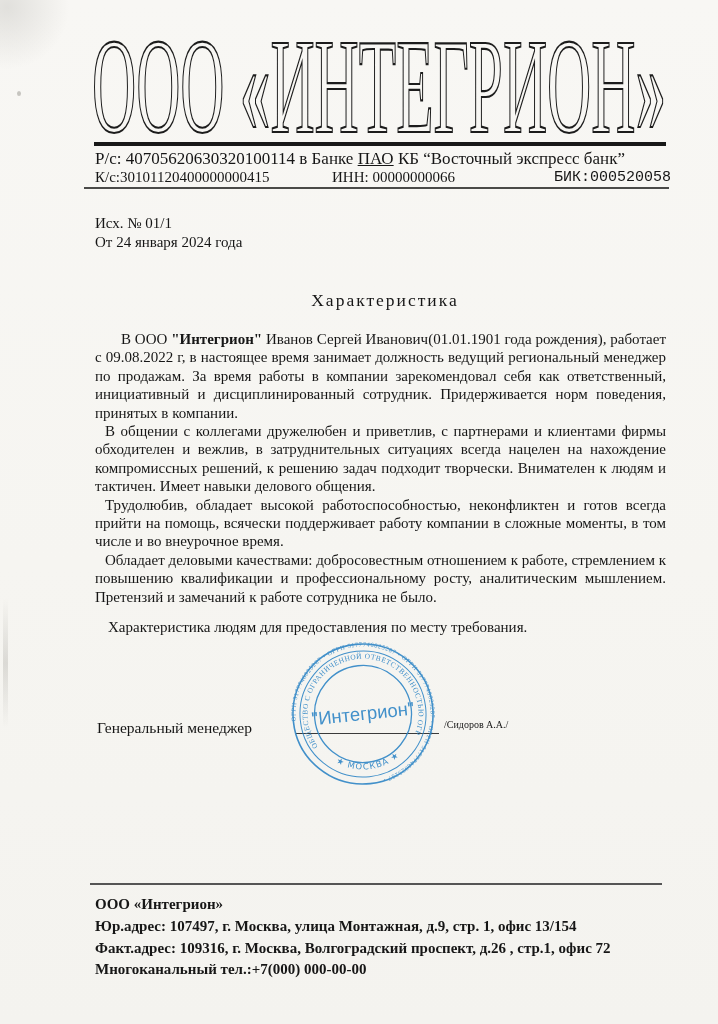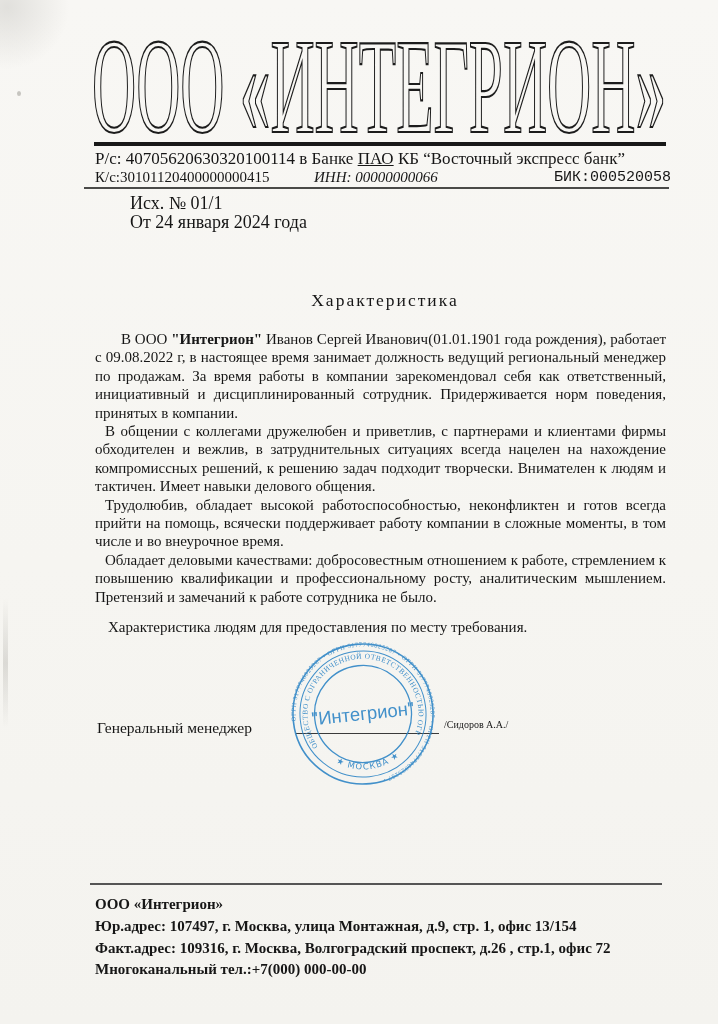--- a/index.html
+++ b/index.html
@@ -17,24 +17,24 @@
   .speck-1{position:absolute;left:17px;top:91px;width:4px;height:5px;background:#8a8880;opacity:.45;border-radius:50%;}
   .crease-left{position:absolute;left:3px;top:598px;width:5px;height:130px;
     background:linear-gradient(180deg,rgba(140,138,132,0),rgba(140,138,132,.25),rgba(140,138,132,0));}
   
   .header-svg{position:absolute;left:90px;top:34px;width:578px;height:112px;}
   .header-underline{position:absolute;left:94px;top:142px;width:572px;height:3.5px;background:#181818;}
   .bank-line1{position:absolute;left:95px;top:149px;width:580px;font-size:17px;white-space:nowrap;}
   .bank-line1 .u{text-decoration:underline;}
   .bank-line2{position:absolute;left:95px;top:169px;width:573px;height:18px;font-size:15px;}
   .bank-line2 .ks{position:absolute;left:0;}
-  .bank-line2 .inn{position:absolute;left:219px;font-style:italic;}
+  .bank-line2 .inn{position:absolute;left:237px;}
   .bank-line2 .bik{position:absolute;left:459px;font-family:Liberation Mono, monospace;}
   .rule-thin{position:absolute;left:84px;top:187px;width:585px;height:1.5px;background:#4a4a48;}
-  .ref{position:absolute;left:95px;top:194px;font-size:18px;line-height:19px;margin-left:35px;}
+  .ref{position:absolute;left:95px;top:214px;font-size:15px;line-height:19px;}
   .doc-title{position:absolute;left:95px;top:290px;width:580px;text-align:center;
     font-size:17.5px;letter-spacing:2px;}
   .body{position:absolute;left:95px;top:330px;width:571px;
     font-size:15px;line-height:18.4px;text-align:justify;}
   .body p{margin:0;}
   .body .p1{text-indent:26px;}
   .body .pmid{text-indent:10px;}
   .body .p5{margin-top:12px;text-indent:13px;text-align:left;}
   .sig-label{position:absolute;left:97px;top:719px;font-size:15.5px;}
   .sig-line{position:absolute;left:296px;top:733px;width:143px;height:1.4px;background:#3a3a3a;}

